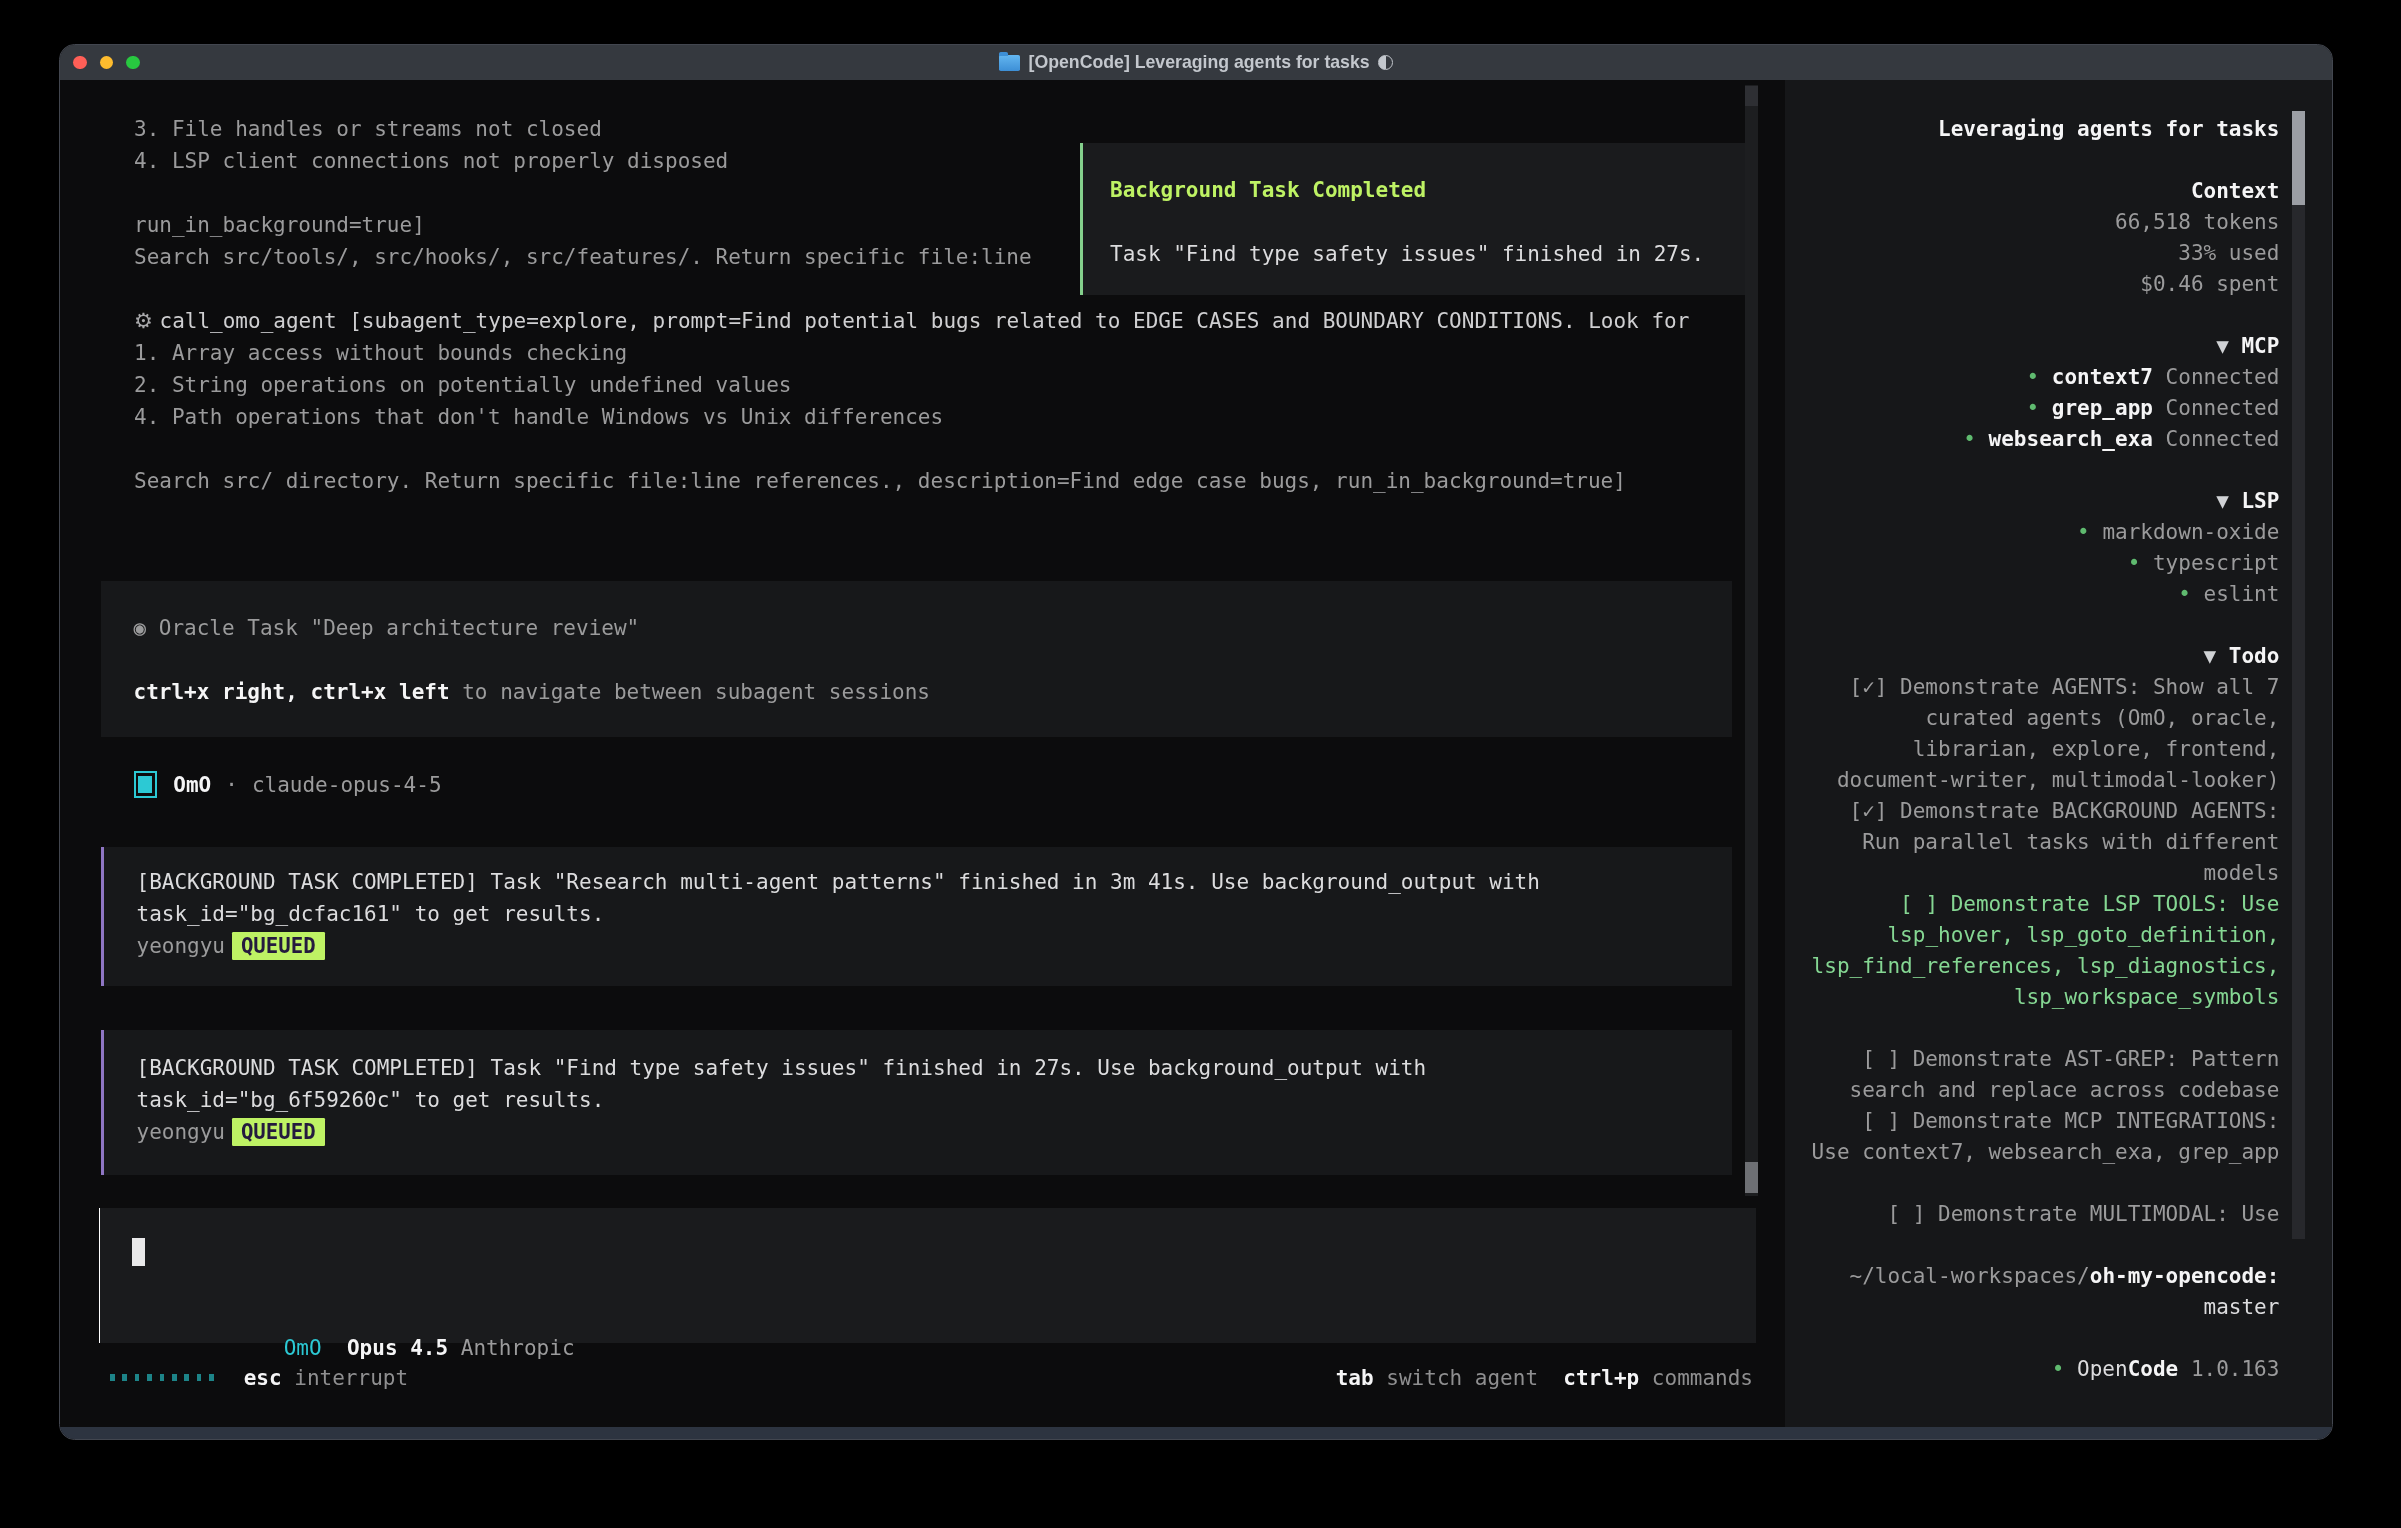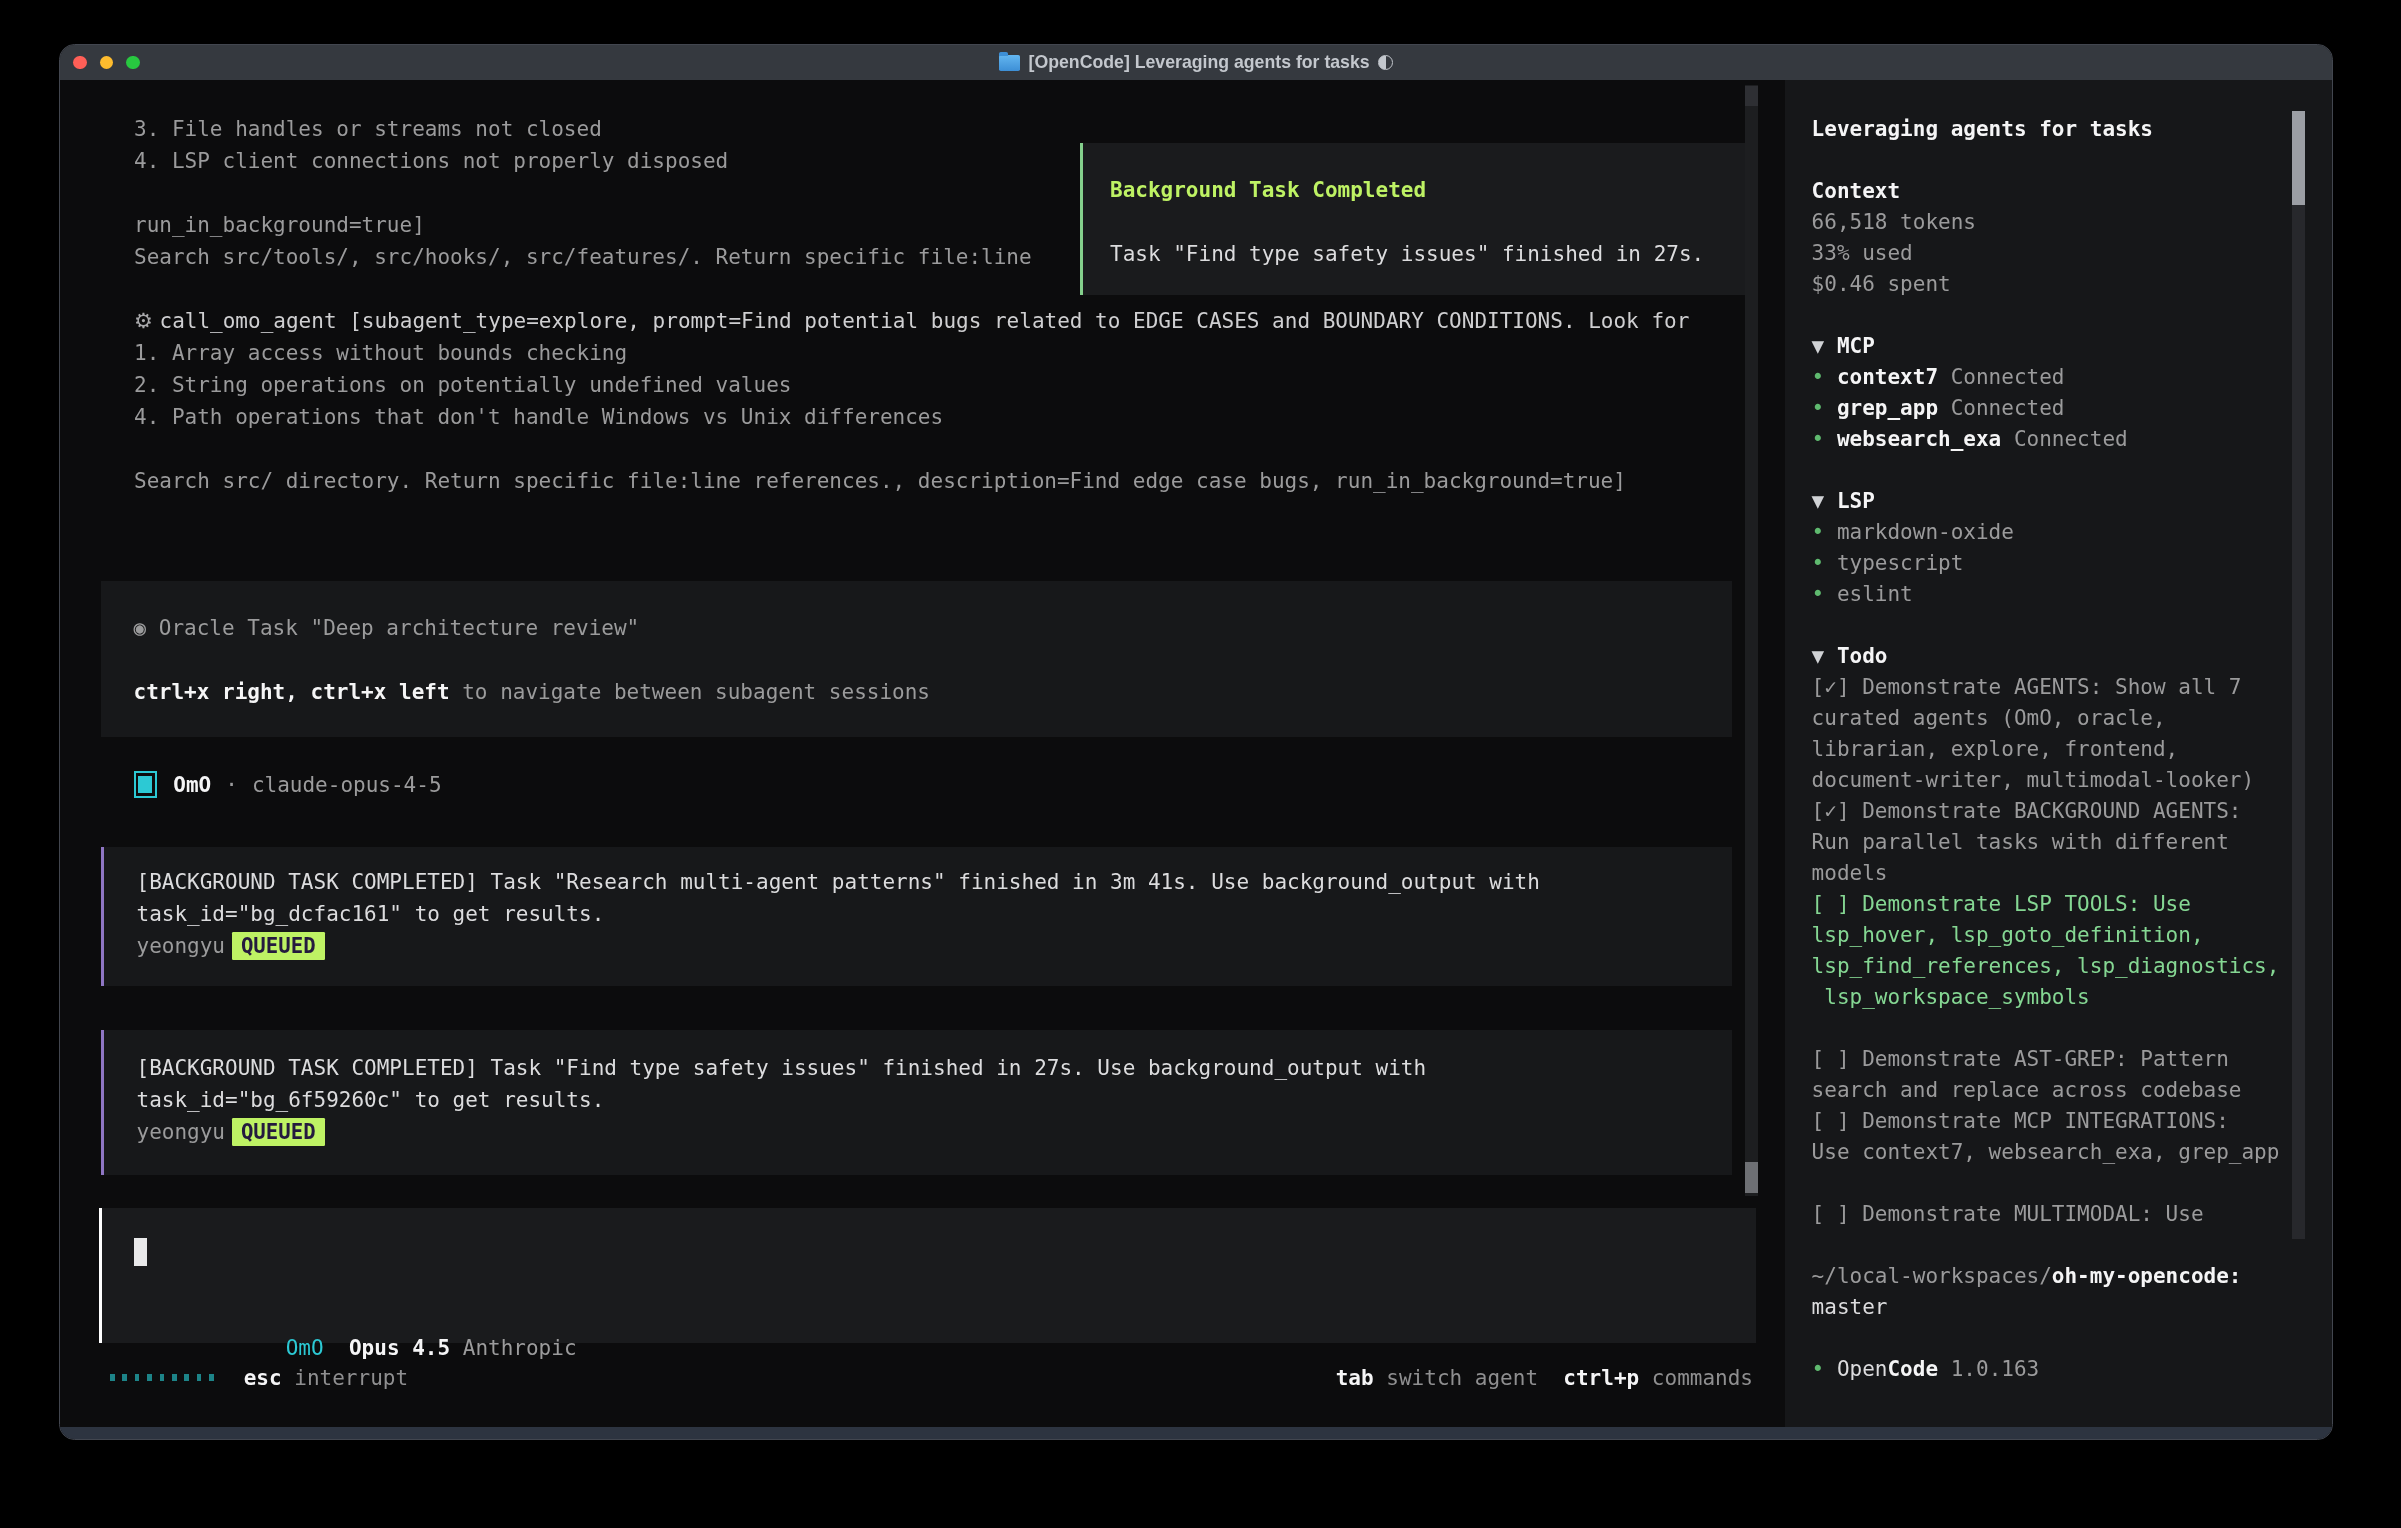--- a/index.html
+++ b/index.html
@@ -51,21 +51,21 @@
   
   .msg{position:absolute;left:41px;width:1631px;box-sizing:border-box;background:#17181a;
        border-left:3px solid #8f76c4;padding-left:32.5px;}
   .msg.m1{top:767px;height:139px;padding-top:19px;}
   .msg.m2{top:950px;height:145px;padding-top:22px;}
   .author-row{height:32px;line-height:32px;font-size:21px;color:#9b9b9c;display:flex;align-items:center;}
   .badge{display:inline-block;margin-left:7px;background:#bef264;color:#241a3e;font-weight:bold;
          font-size:20.7px;line-height:28px;height:28px;padding:0 8.9px;border-radius:1.2px;}
   
   .inputbox{position:absolute;left:39px;top:1128px;width:1657px;height:135px;box-sizing:border-box;
-            background:#1a1b1d;border-left:3px solid #ffffff;}
+            background:#1a1b1d;border-left:1px solid #ffffff;}
   .cursor{position:absolute;left:32px;top:30px;width:13px;height:28px;background:#e9e9ea;}
   .model-row{position:absolute;left:32px;top:94px;height:31px;line-height:31px;font-size:21px;white-space:pre;}
   
   .statusbar{position:absolute;left:0;top:1282px;width:1693px;height:31px;display:flex;
              align-items:center;font-size:21px;}
   .dots{display:flex;gap:7.7px;margin-left:50px;}
   .dots i{width:4.7px;height:6.5px;background:#1d8488;}
   .sb-left{margin-left:30px;white-space:pre;}
   .sb-right{margin-left:auto;white-space:pre;}
   .k{color:#f5f5f6;font-weight:bold;} .kl{color:#8f8f90;}
@@ -179,21 +179,21 @@
           <span class="sb-right"><span class="k">tab</span><span class="kl"> </span><span class="kl">switch agent</span><span class="kl">  </span><span class="k">ctrl+p</span><span class="kl"> </span><span class="kl">commands</span></span>
         </div>
 
         <div class="m-track">
           <span class="m-thumb-top"></span>
           <span class="m-thumb"></span>
         </div>
       </div>
 
       <div class="sidebar side">
-        <div class="textstack" style="left:26.6px;top:34px;">
+        <div class="textstack" style="left:26.6px;top:34px;text-align:right;">
             <div class="ln"><span class="r-s">Leveraging agents for tasks</span></div>
             <div class="ln">&nbsp;</div>
             <div class="ln"><span class="r-s">Context</span></div>
             <div class="ln"><span class="r-d">66,518 tokens</span></div>
             <div class="ln"><span class="r-d">33% used</span></div>
             <div class="ln"><span class="r-d">$0.46 spent</span></div>
             <div class="ln">&nbsp;</div>
             <div class="ln"><span class="r-tri">▼ </span><span class="r-s">MCP</span></div>
             <div class="ln"><span class="r-gb">• </span><span class="r-s">context7</span><span class="r-d"> Connected</span></div>
             <div class="ln"><span class="r-gb">• </span><span class="r-s">grep_app</span><span class="r-d"> Connected</span></div>

